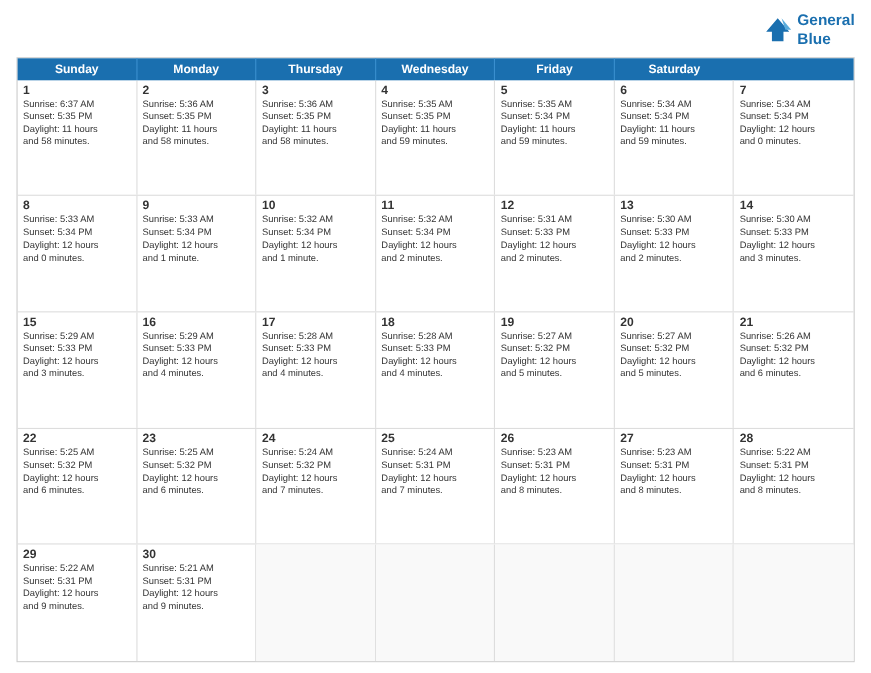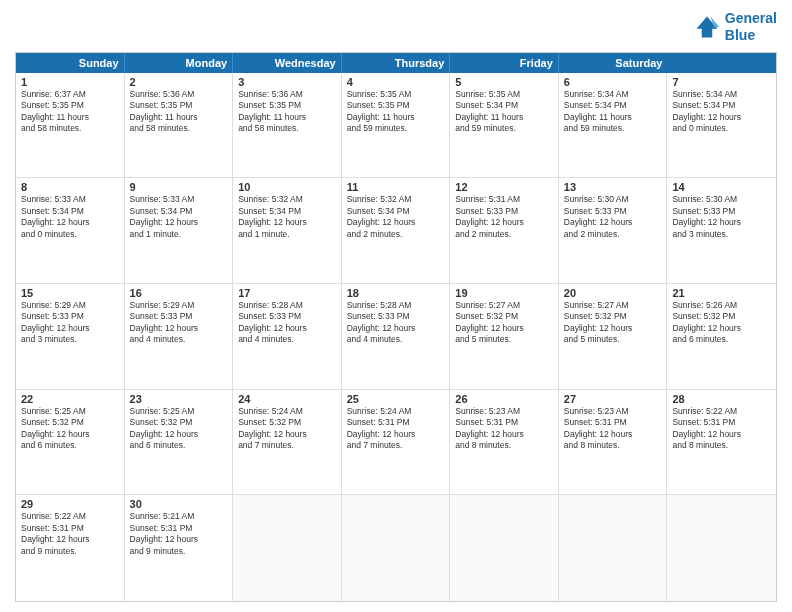--- a/index.html
+++ b/index.html
@@ -62,21 +62,21 @@
     .cal-header {
       display: grid;
       grid-template-columns: repeat(7, 1fr);
       background: #1a6faf;
     }
     .cal-header-cell {
       color: white;
       font-size: 11px;
       font-weight: bold;
       padding: 4px 5px;
-      text-align: right;
+      text-align: center;
       border-right: 1px solid #3a8fcf;
     }
     .cal-header-cell:last-child {
       border-right: none;
     }
     .cal-body {
       flex: 1;
       display: grid;
       grid-template-rows: repeat(5, 1fr);
     }
@@ -132,22 +132,22 @@
     <div class="title-block">
       <div class="month-year"></div>
       <div class="location"></div>
     </div>
   </div>
 
   <div class="calendar">
     <div class="cal-header">
     <div class="cal-header-cell">Sunday</div>
         <div class="cal-header-cell">Monday</div>
+        <div class="cal-header-cell">Thursday</div>
         <div class="cal-header-cell">Wednesday</div>
-        <div class="cal-header-cell">Thursday</div>
         <div class="cal-header-cell">Friday</div>
         <div class="cal-header-cell">Saturday</div>
       </div>
     <div class="cal-body" style="grid-template-rows: repeat(5, 1fr);">
     <div class="cal-row">
           <div class="cal-cell">
             <span class="day-num">1</span>
             <div class="day-info" style="white-space: pre-line;">Sunrise: 6:37 AM
 Sunset: 5:35 PM
 Daylight: 11 hours

